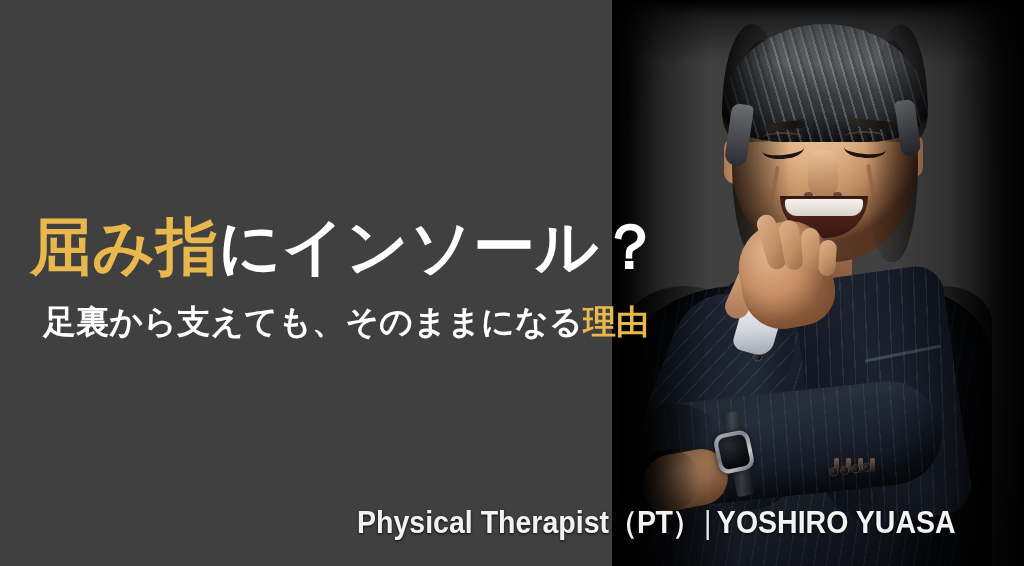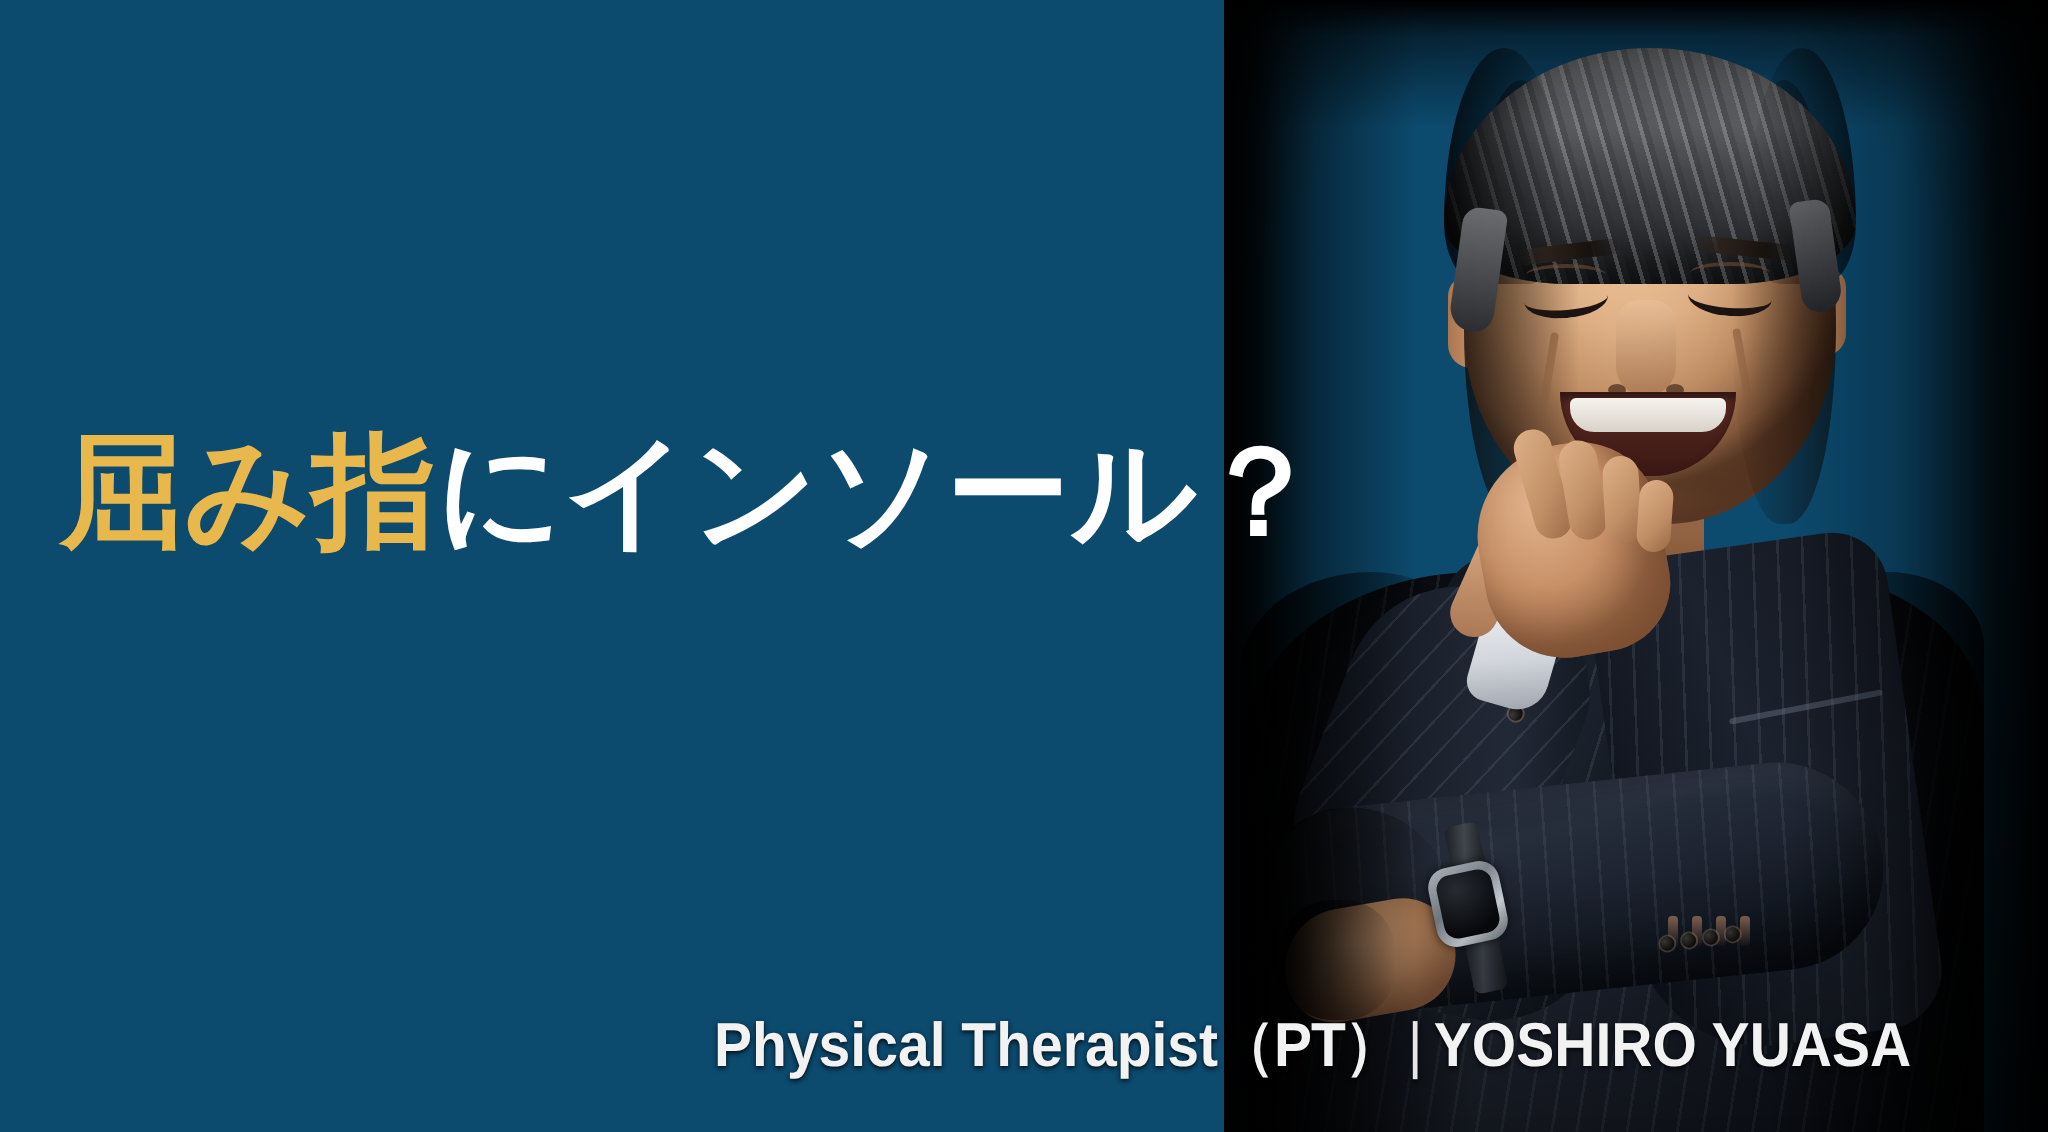--- a/index.html
+++ b/index.html
@@ -9,21 +9,21 @@
     background: #000000;
   }
   body {
     font-family: "Liberation Sans", "DejaVu Sans", sans-serif;
   }
 
   .stage {
     position: relative;
     width: 1024px;
     height: 566px;
-    background: #0c4a6e;
+    background: #404040;
     overflow: hidden;
   }
 
   
   .portrait {
     position: absolute;
     left: 612px;
     top: 0;
     width: 412px;
     height: 566px;
@@ -566,16 +566,17 @@
     <div class="watch-band-b"></div>
     <div class="watch-case">
       <div class="watch-face"></div>
     </div>
 
     <div class="portrait-fade"></div>
   </div>
 
   <h1 class="headline"><span class="gold">屈み指</span><span class="white">にインソール？</span></h1>
 
+  <p class="subtitle"><span>足裏から支えても、そのままになる</span><span class="gold">理由</span></p>
 
   <p class="credit"><span>Physical Therapist</span><span class="paren">（PT）</span><span class="sep">|</span><span>YOSHIRO YUASA</span></p>
 
 </div>
 
 </body></html>

